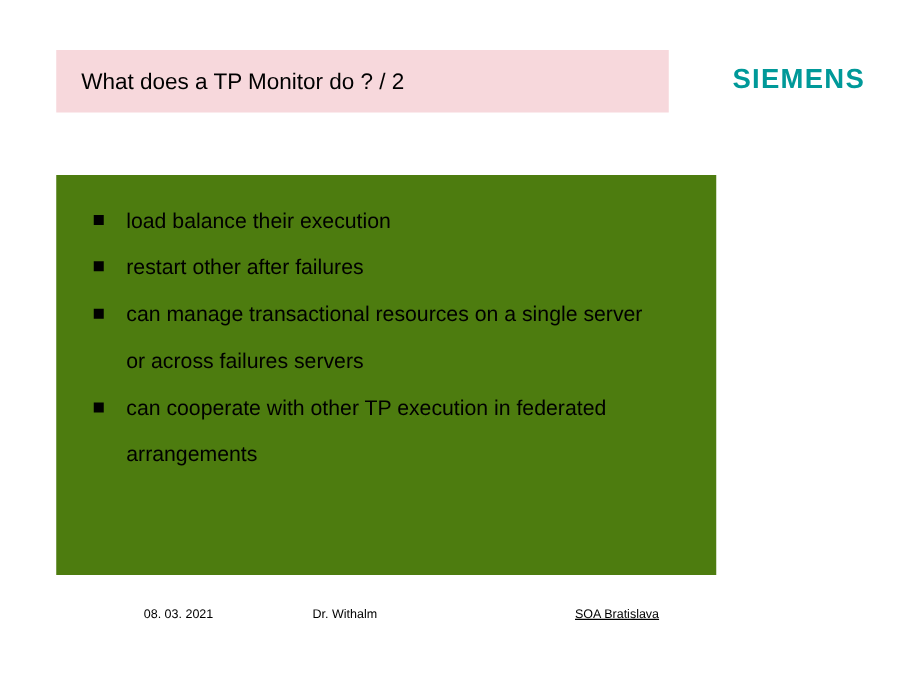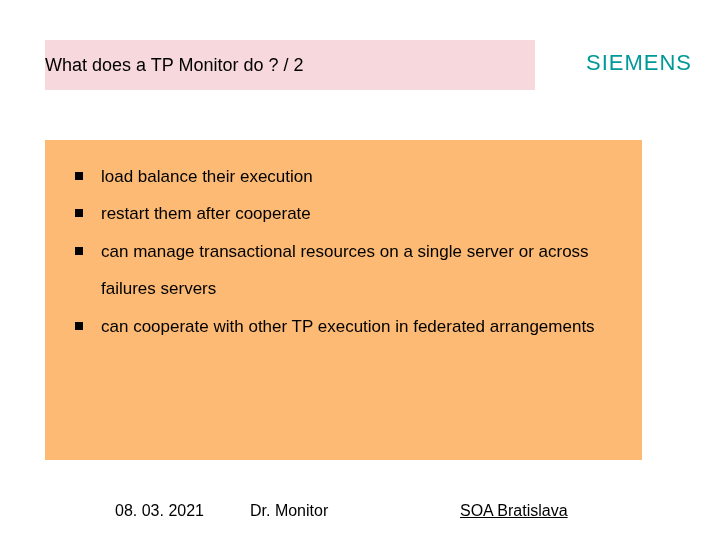--- a/index.html
+++ b/index.html
@@ -20,47 +20,47 @@
   
   .header-band {
     position: absolute;
     left: 45px;
     top: 40px;
     width: 490px;
     height: 50px;
     background: #f7d8dc;
     display: flex;
     align-items: center;
-    padding-left: 0;
+    padding-left: 20px;
     box-sizing: border-box;
   }
   .header-title {
     font-size: 18px;
     color: #000;
     font-weight: 400;
   }
   
   .logo {
     position: absolute;
     right: 28px;
     top: 50px;
     font-size: 22px;
-    font-weight: 400;
+    font-weight: 700;
     letter-spacing: 1px;
     color: #009999;
     font-family: Arial, Helvetica, sans-serif;
   }
   
   .body-panel {
     position: absolute;
     left: 45px;
     top: 140px;
-    width: 597px;
+    width: 528px;
     height: 320px;
-    background: #fdba74;
+    background: #4d7c0f;
     box-sizing: border-box;
     padding: 18px 46px 0 30px;
   }
   .bullet-list {
     list-style: none;
     margin: 0;
     padding: 0;
   }
   .bullet-list li {
     position: relative;
@@ -75,49 +75,49 @@
     left: 0;
     top: 14px;
     width: 8px;
     height: 8px;
     background: #000;
   }
   
   .footer {
     position: absolute;
     left: 0;
-    bottom: 18px;
+    bottom: 34px;
     width: 648px;
     height: 20px;
-    font-size: 16px;
+    font-size: 10px;
     color: #000;
   }
   .footer .f-date   { position: absolute; left: 115px; }
   .footer .f-author { position: absolute; left: 250px; }
   .footer .f-event  { position: absolute; left: 460px; text-decoration: underline; }
 </style>
 </head>
 <body>
 
 <div class="slide">
 
   <div class="header-band">
     <span class="header-title">What does a TP Monitor do ? / 2</span>
   </div>
 
   <div class="logo">SIEMENS</div>
 
   <div class="body-panel">
     <ul class="bullet-list">
       <li>load balance their execution</li>
-      <li>restart them after cooperate</li>
+      <li>restart other after failures</li>
       <li>can manage transactional resources on a single server or across failures servers</li>
       <li>can cooperate with other TP execution in federated arrangements</li>
     </ul>
   </div>
 
   <div class="footer">
     <span class="f-date">08. 03. 2021</span>
-    <span class="f-author">Dr. Monitor</span>
+    <span class="f-author">Dr. Withalm</span>
     <span class="f-event">SOA Bratislava</span>
   </div>
 
 </div>
 
 </body></html>

